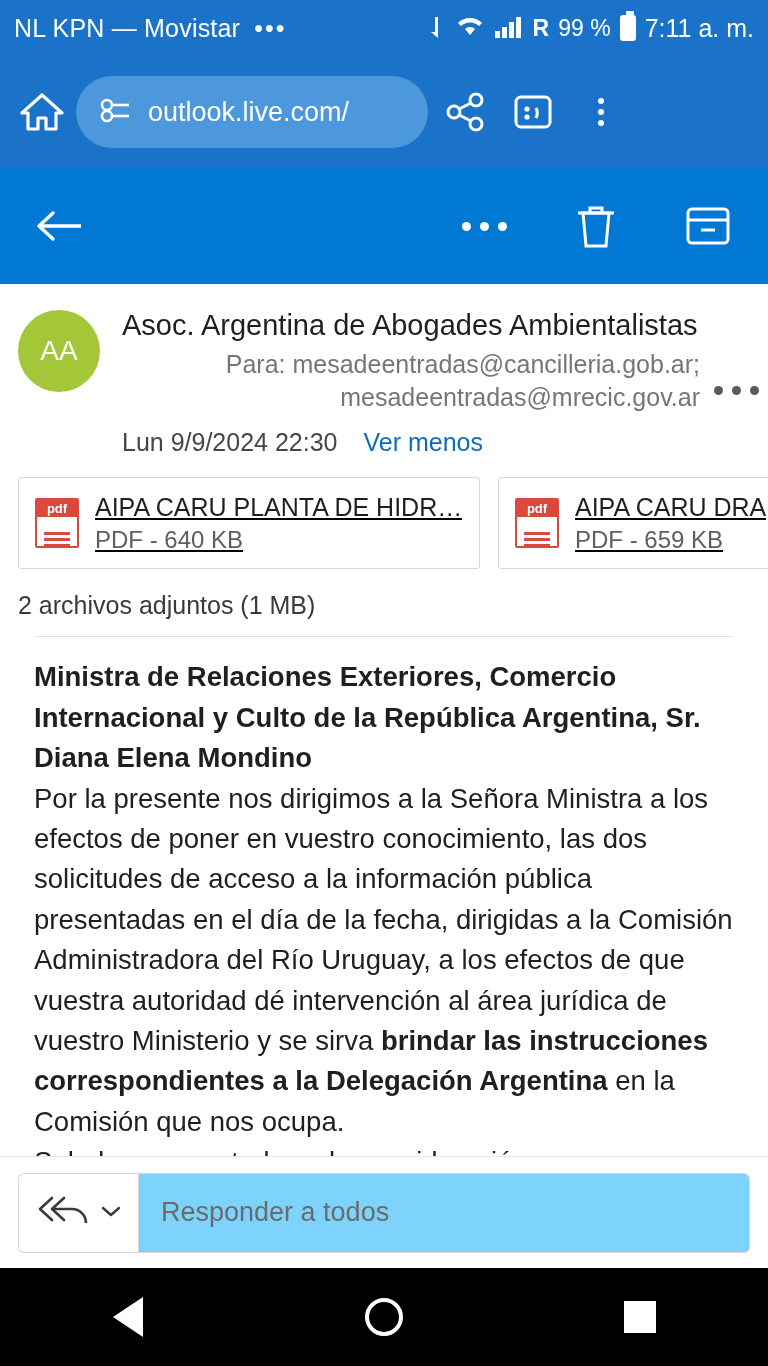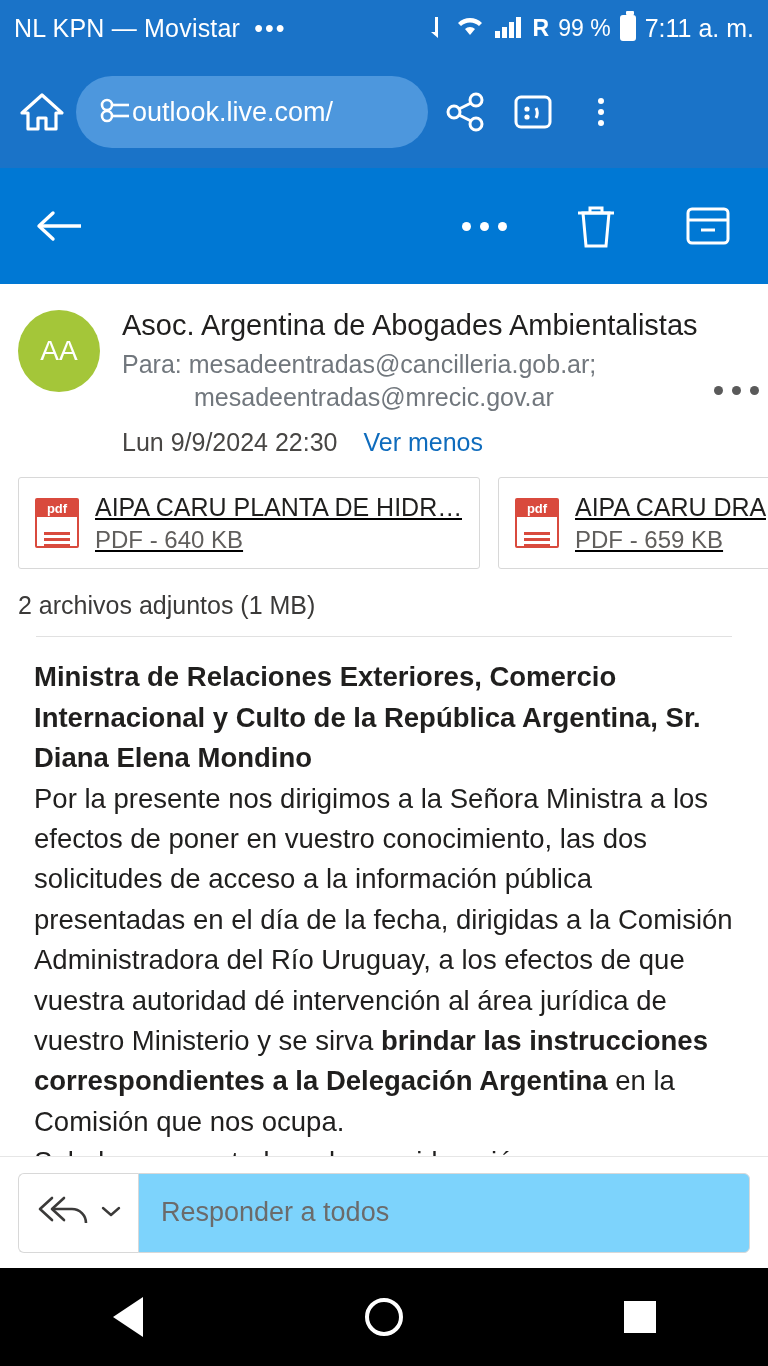--- a/index.html
+++ b/index.html
@@ -33,21 +33,21 @@
   }
 
   
   .browserbar {
     height: 112px; background: #1a73c8; display: flex; align-items: center;
     padding: 0 14px; gap: 6px; flex: 0 0 auto;
   }
   .home-btn { width: 56px; height: 56px; display: flex; align-items: center; justify-content: center; }
   .urlbox {
     flex: 1 1 auto; height: 72px; background: #4d97dd; border-radius: 36px;
-    display: flex; align-items: center; padding: 4px 22px; max-width: 352px;
+    display: flex; align-items: center; padding: 4px 22px; gap: 16px; max-width: 352px;
   }
   .url-text { color: #ffffff; font-size: 27px; white-space: nowrap; overflow: hidden; }
   .icon-btn { width: 62px; height: 62px; display: flex; align-items: center; justify-content: center; }
   .kebab { display: flex; flex-direction: column; gap: 5px; align-items: center; }
   .kebab i { width: 6px; height: 6px; border-radius: 50%; background: #fff; display: block; }
 
   
   .actionbar {
     height: 116px; background: #0078d4; display: flex; align-items: center;
     padding: 0 22px; flex: 0 0 auto;
@@ -61,21 +61,21 @@
   .content { flex: 1 1 auto; background: #ffffff; overflow: hidden; position: relative; }
 
   .msg-head { display: flex; padding: 22px 4px 0 18px; }
   .avatar {
     width: 82px; height: 82px; border-radius: 50%; background: #a4c639;
     color: #ffffff; font-size: 28px; display: flex; align-items: center; justify-content: center;
     flex: 0 0 auto; margin-top: 4px;
   }
   .head-main { flex: 1 1 auto; padding-left: 22px; padding-right: 8px; }
   .sender { font-size: 29px; color: #201f1e; line-height: 1.32; }
-  .recips { font-size: 25px; color: #71777d; line-height: 1.32; margin-top: 4px; }
+  .recips { font-size: 25px; color: #71777d; line-height: 1.32; margin-top: 4px; text-align: right; }
   .recips .lbl { color: #71777d; }
   .recips .r2 { display: block; padding-left: 72px; }
   .datarow { margin-top: 14px; display: flex; align-items: baseline; gap: 26px; }
   .date { font-size: 25px; color: #484644; }
   .vermenos { font-size: 25px; color: #0f6cbd; }
   .head-dots { width: 56px; flex: 0 0 auto; display: flex; justify-content: center; padding-top: 18px; }
   .head-dots .hdots i { background: #5a5a5a; width: 9px; height: 9px; }
 
   
   .attachments { display: flex; gap: 18px; padding: 20px 18px 0 18px; }

